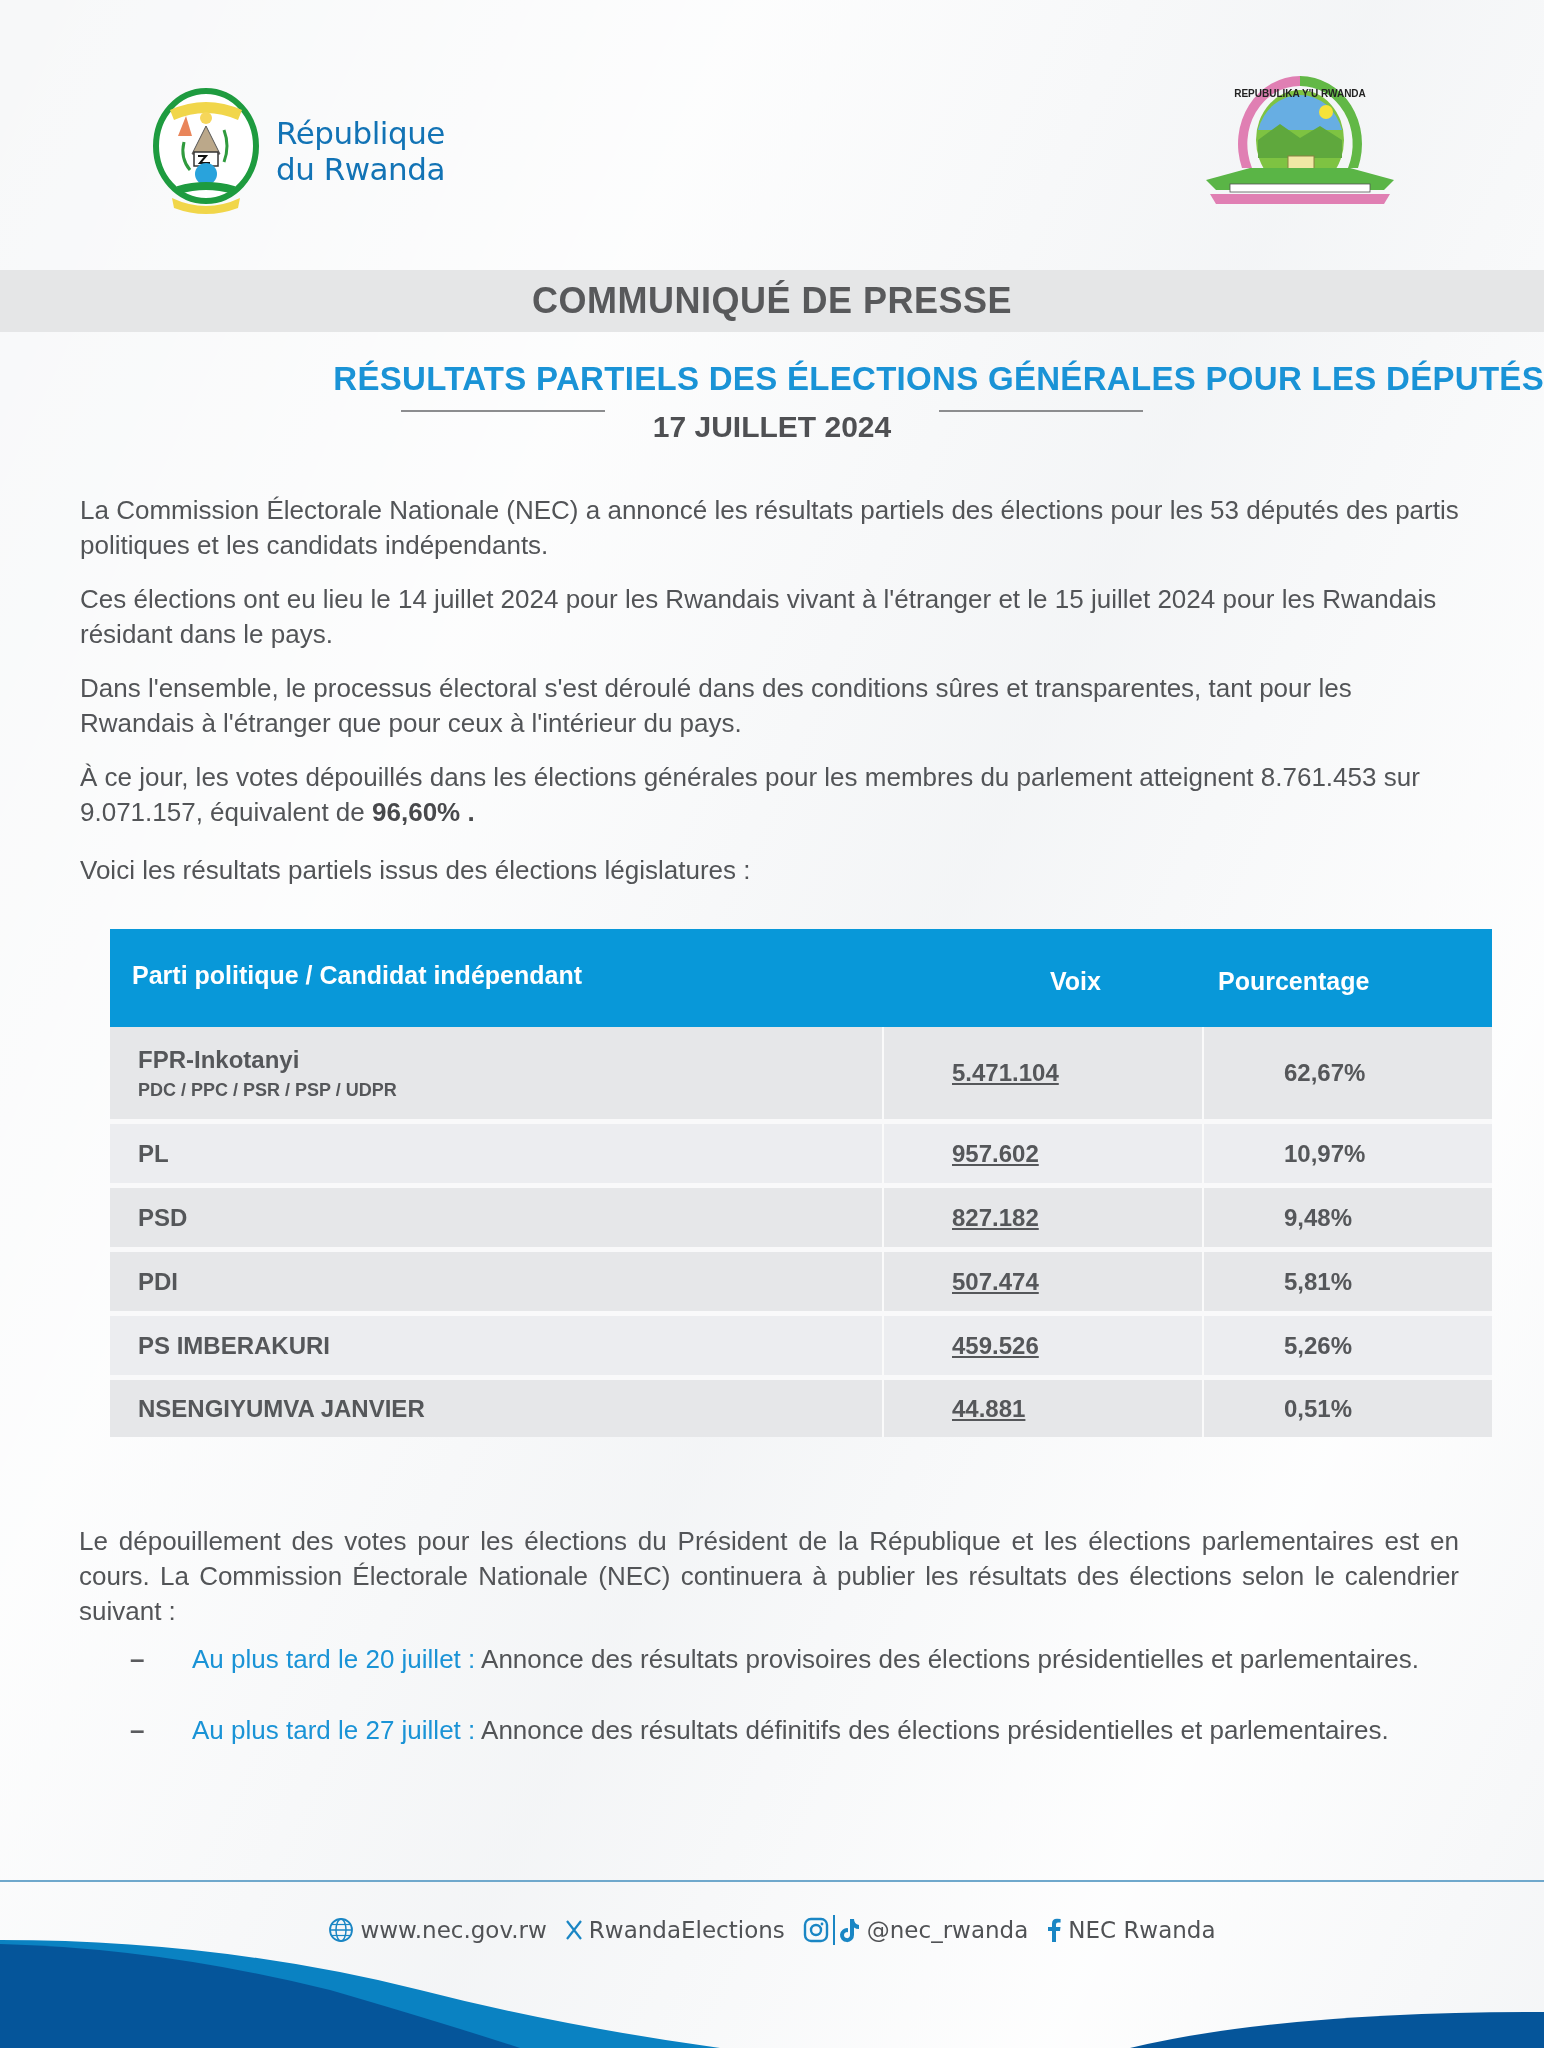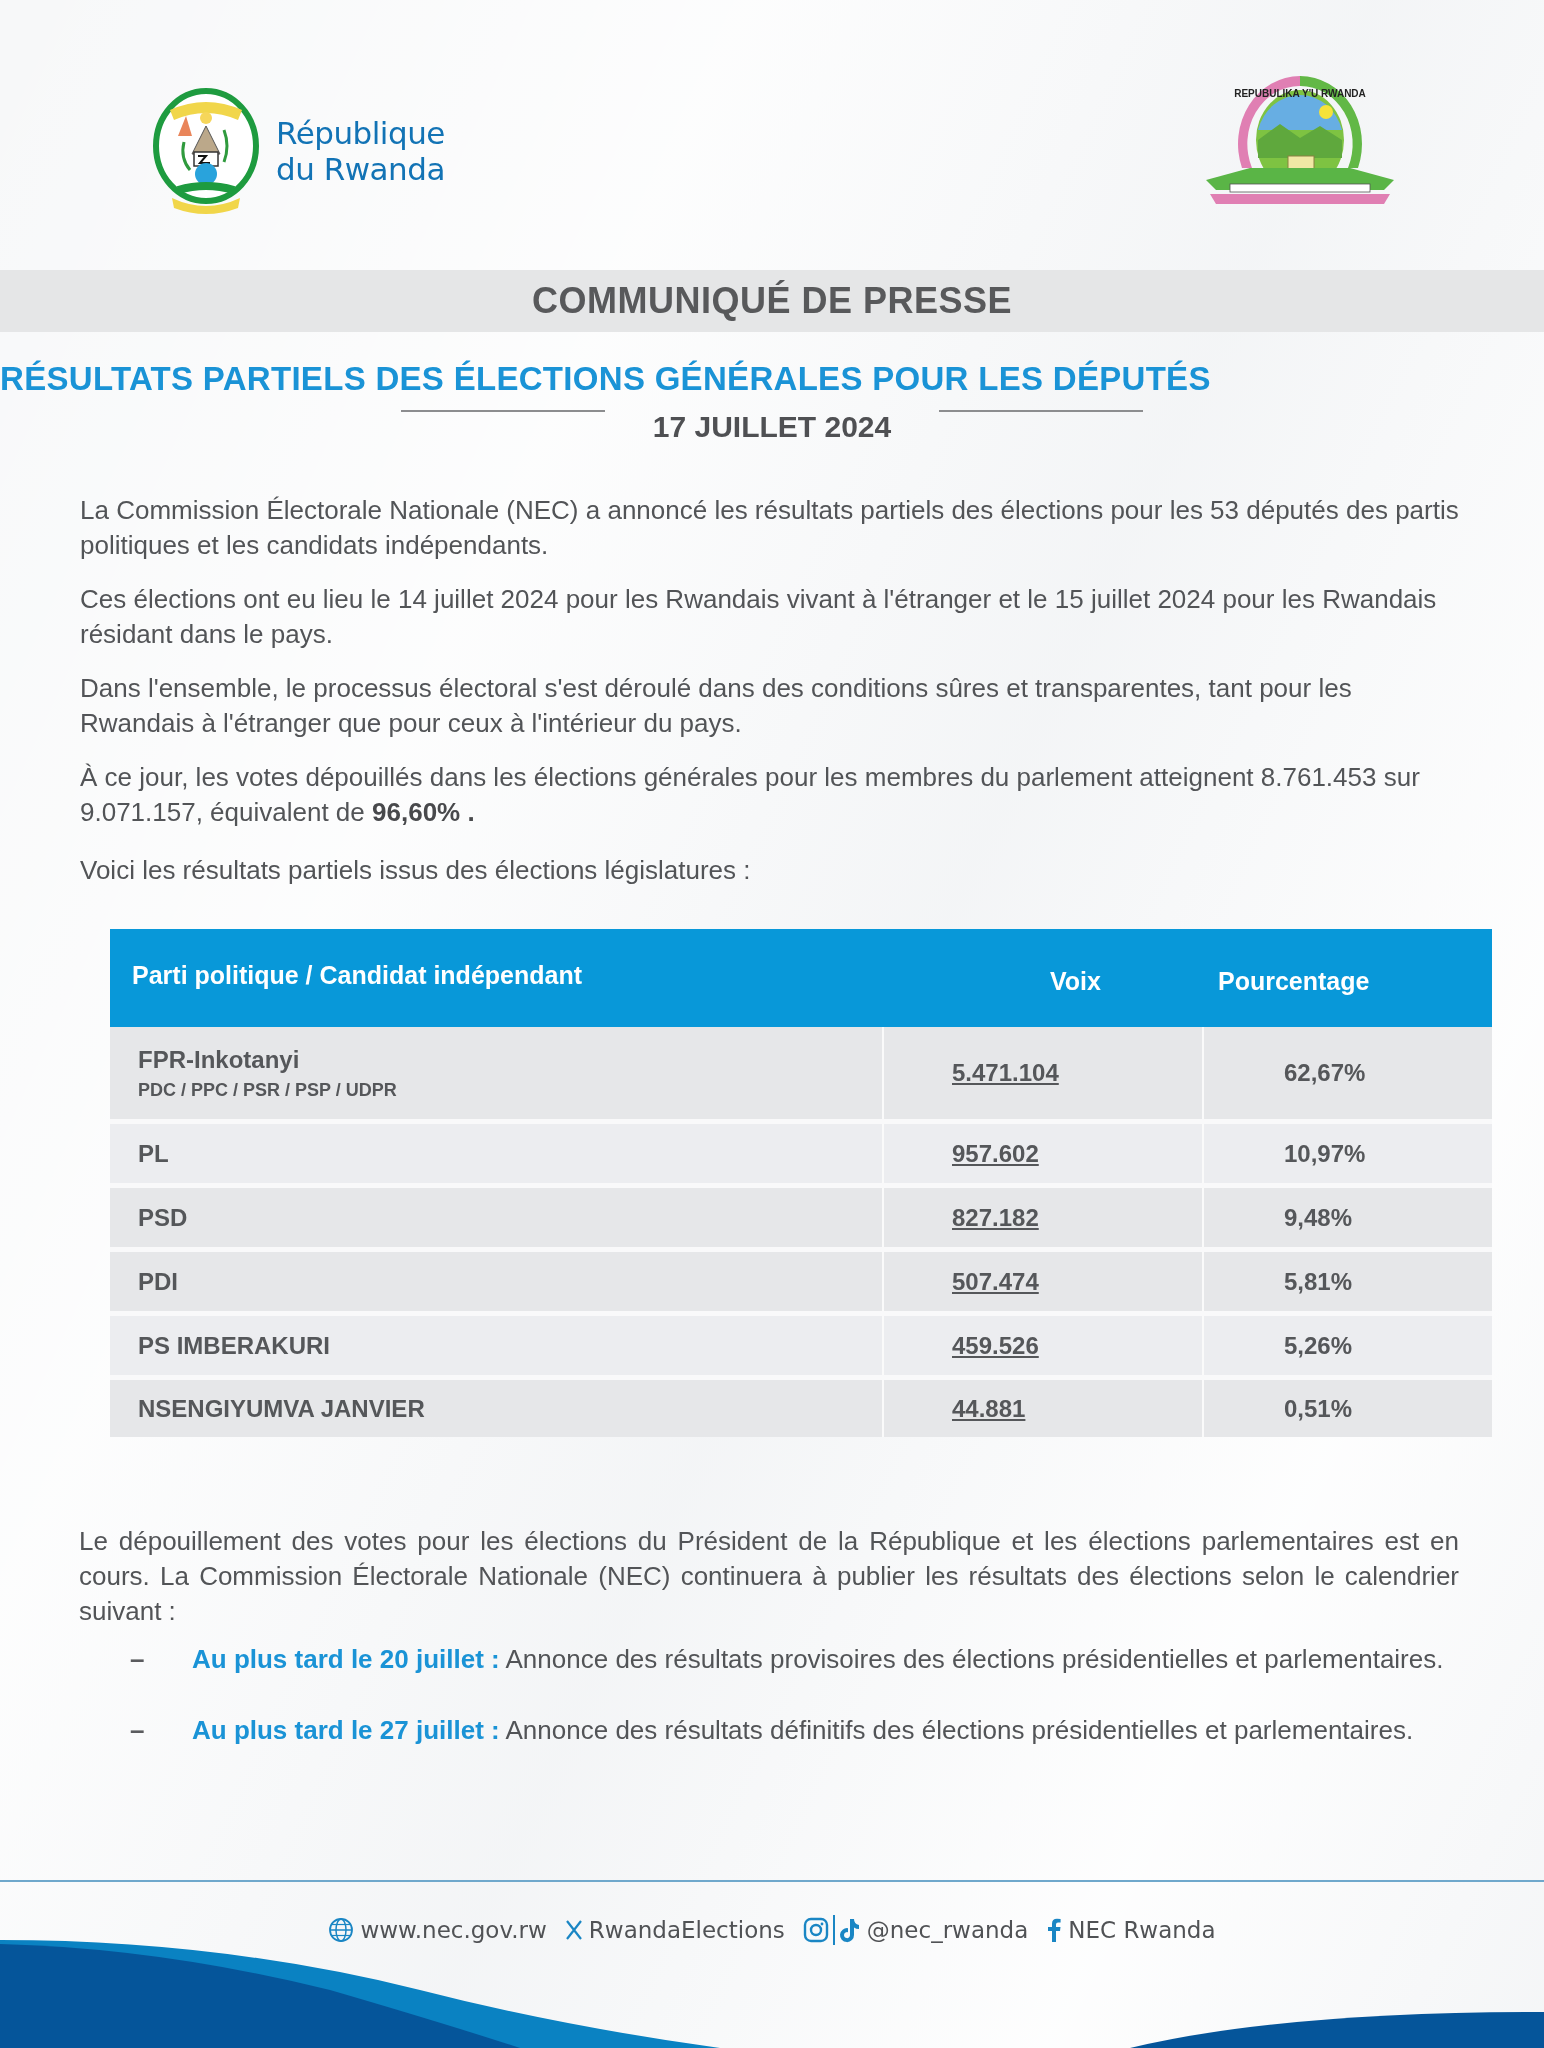--- a/index.html
+++ b/index.html
@@ -20,21 +20,21 @@
   .seal { width: 116px; height: 130px; position: relative; }
   .seal svg { width: 116px; height: 130px; }
   .logo-text { margin-left: 12px; color: #1273b5; font-family: "DejaVu Sans", sans-serif; font-size: 31px; line-height: 36px; letter-spacing: -0.5px; }
   .logo-right { position: absolute; left: 1200px; top: 68px; width: 200px; height: 150px; }
   .logo-right svg { width: 200px; height: 150px; }
 
   
   .press-band { position: absolute; left: 0; top: 270px; width: 1544px; height: 62px; background: #e5e6e7; display: flex; align-items: center; justify-content: center; }
   .press-title { font-size: 36px; font-weight: bold; color: #58595b; letter-spacing: 0.5px; }
 
-  .main-title { position: absolute; left: 0; top: 360px; width: 1544px; text-align: left; font-size: 33px; font-weight: bold; color: #1a93d6; letter-spacing: 0.3px; }
+  .main-title { position: absolute; left: 0; top: 360px; width: 1544px; text-align: right; font-size: 33px; font-weight: bold; color: #1a93d6; letter-spacing: 0.3px; }
   .date-row { position: absolute; left: 0; top: 410px; width: 1544px; display: flex; justify-content: center; font-weight: bold; }
   .date-line { width: 204px; height: 2px; background: #8c8d8f; }
   .date-text { margin: 0 48px; font-size: 30px; color: #4f5053; }
 
   .para { position: absolute; left: 80px; width: 1382px; font-size: 26px; line-height: 35px; color: #525457; }
   .para b { color: #48494c; }
   .justify { text-align: justify; }
 
   
   .results-table { position: absolute; left: 78px; top: 929px; width: 1382px; margin-left: 32px; }
@@ -50,21 +50,21 @@
   .td.c1 { width: 774px; padding-left: 28px; border-right: 2px solid #fafafa; }
   .td.c2 { width: 320px; padding-left: 68px; border-right: 2px solid #fafafa; text-decoration: underline; }
   .td.c3 { width: 288px; padding-left: 80px; }
   .sub { font-size: 18px; margin-top: 6px; font-weight: bold; }
 
   
   .list { position: absolute; left: 130px; width: 1330px; }
   .li { display: flex; font-size: 26px; line-height: 35px; color: #525457; margin-bottom: 36px; }
   .dash { width: 62px; font-weight: bold; color: #5a5b5e; }
   .li-body { flex: 1; text-align: justify; }
-  .li-lead { color: #1a93d6; font-weight: bold; }
+  .li-lead { color: #1a93d6; font-weight: normal; }
 
   
   .footer-line { position: absolute; left: 0; top: 1880px; width: 1544px; height: 2px; background: #6fa8cc; }
   .footer-links { position: absolute; left: 0; top: 1903px; width: 1544px; display: flex; justify-content: center; align-items: center; font-size: 23px; color: #505255; font-family: "DejaVu Sans", sans-serif; }
   .fl { display: flex; align-items: center; margin: 12px 9px; }
   .fl svg { margin-right: 6px; }
   .wave { position: absolute; left: 0; top: 1930px; width: 1544px; height: 118px; }
 </style>
 </head>
 <body>

